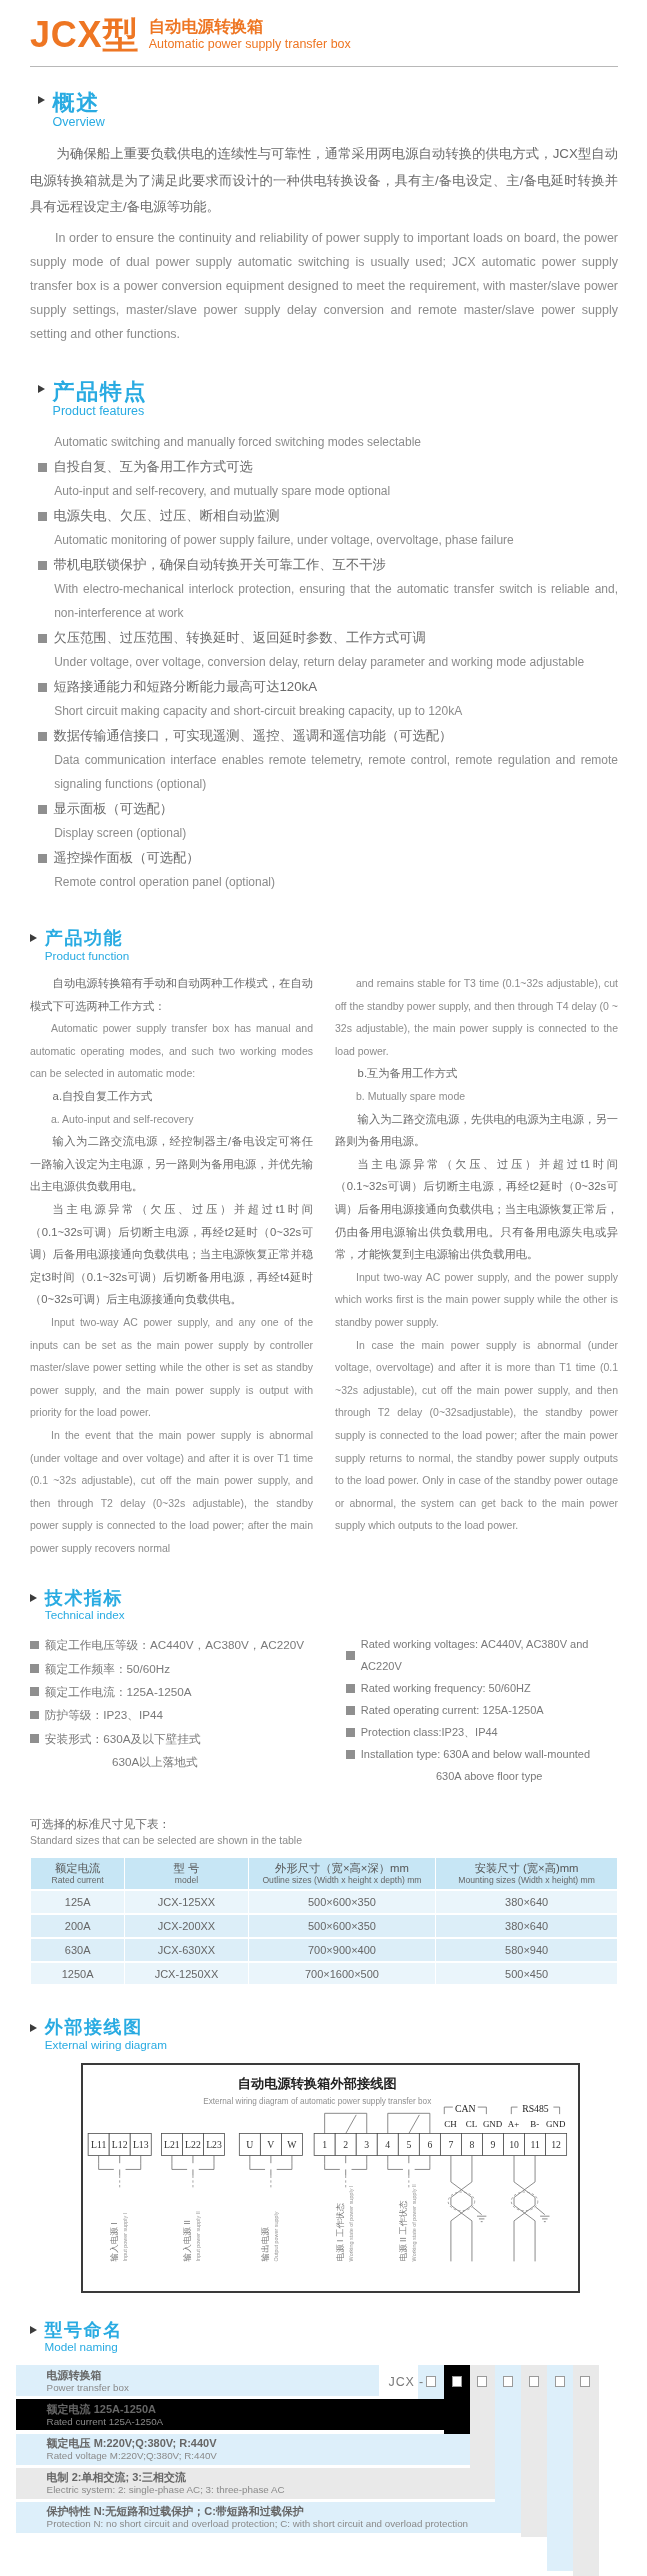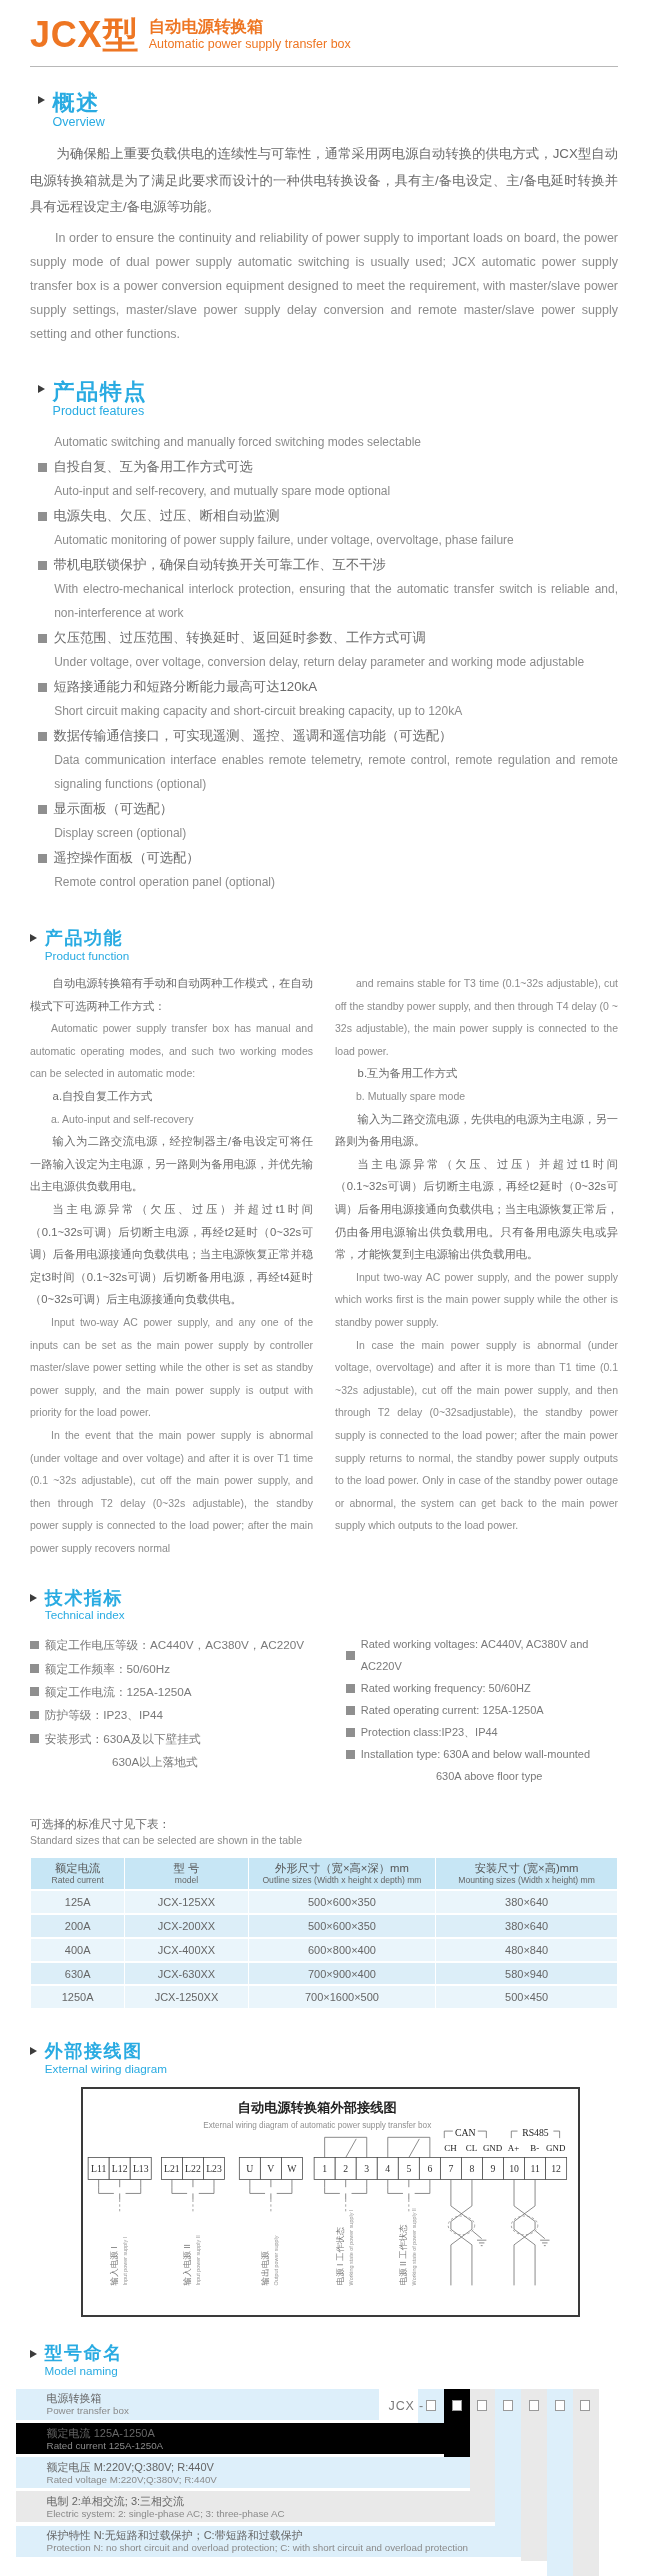--- a/index.html
+++ b/index.html
@@ -75,21 +75,21 @@
   .bus{font-size:12.5px;fill:#222;font-family:"Liberation Serif",serif;}
   .wln{stroke:#6a6a6a;stroke-width:1;fill:none;}
   .wdash{stroke:#8a8a8a;stroke-width:1;fill:none;stroke-dasharray:3 3;}
   .glzh{font-size:11px;fill:#777;}
   .glen{font-size:7px;fill:#9a9a9a;}
 
   
   .name-diagram{position:relative;margin:11px 15.6px 0 15.6px;height:278px;}
   .nstrip{position:absolute;top:0;width:26px;z-index:0;}
   .nrow{position:relative;z-index:1;height:31px;margin-bottom:3.1px;padding:2.3px 0 0 31px;box-sizing:border-box;}
-  .nrow .zh{font-size:11px;color:#666;line-height:14px;}
+  .nrow .zh{font-size:11px;color:#666;line-height:14px;font-weight:bold;}
   .nrow .en{font-size:9.8px;color:#8a8a8a;line-height:12.5px;}
   .bg-blue{background:#ddeffa;}
   .bg-blue2{background:#000000;}
   .bg-gray{background:#e9e9e9;}
   .jcx{position:absolute;top:9.4px;left:373px;z-index:2;font-size:12.5px;color:#7a7a7a;letter-spacing:0.8px;}
   .nbox{position:absolute;top:11px;width:8.6px;height:8.6px;background:#fff;border:0.8px solid #9a9a9a;z-index:2;}
 </style>
 </head>
 <body>
 
@@ -305,26 +305,20 @@
           <td>125A</td>
           <td>JCX-125XX</td>
           <td>500×600×350</td>
           <td>380×640</td>
         </tr>
         <tr class="even">
           <td>200A</td>
           <td>JCX-200XX</td>
           <td>500×600×350</td>
           <td>380×640</td>
-        </tr>
-        <tr class="odd">
-          <td>400A</td>
-          <td>JCX-400XX</td>
-          <td>600×800×400</td>
-          <td>480×840</td>
         </tr>
         <tr class="even">
           <td>630A</td>
           <td>JCX-630XX</td>
           <td>700×900×400</td>
           <td>580×940</td>
         </tr>
         <tr class="odd">
           <td>1250A</td>
           <td>JCX-1250XX</td>

